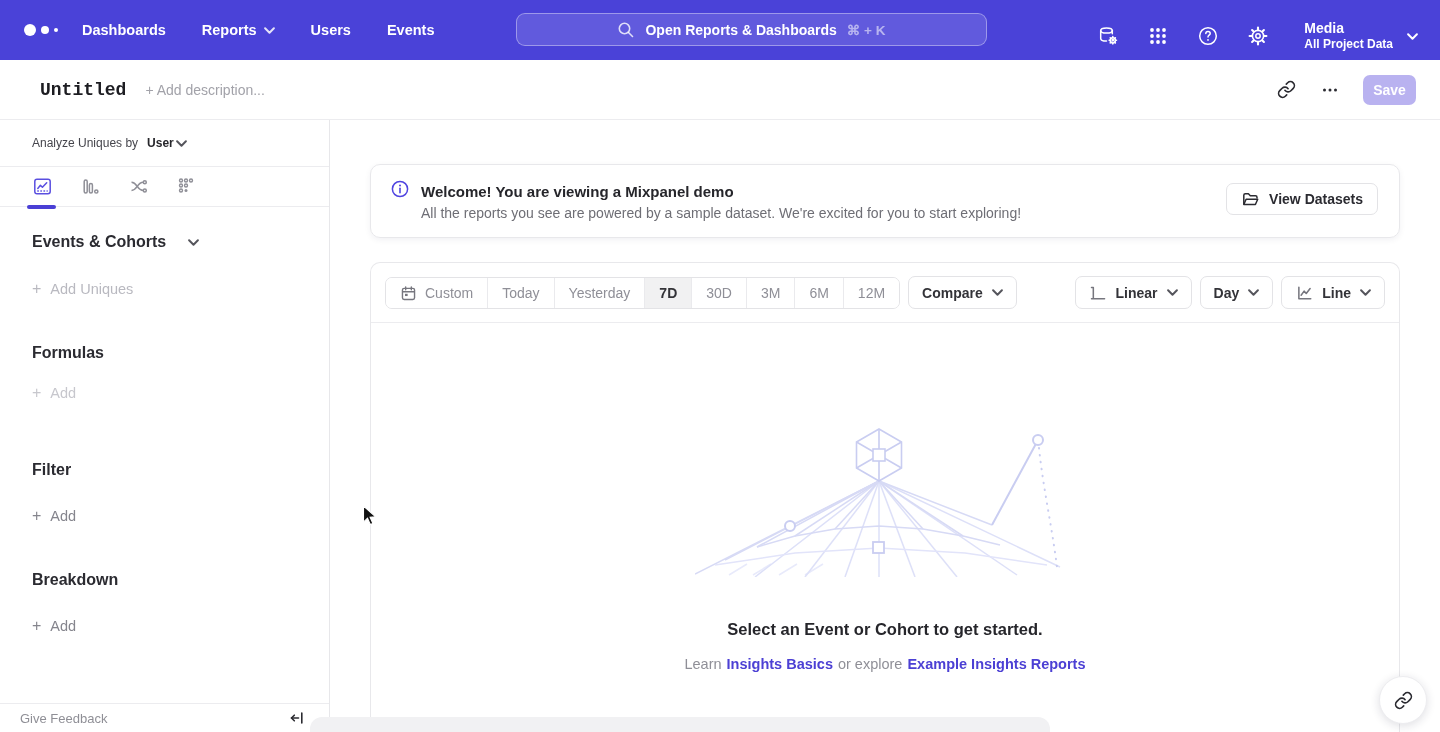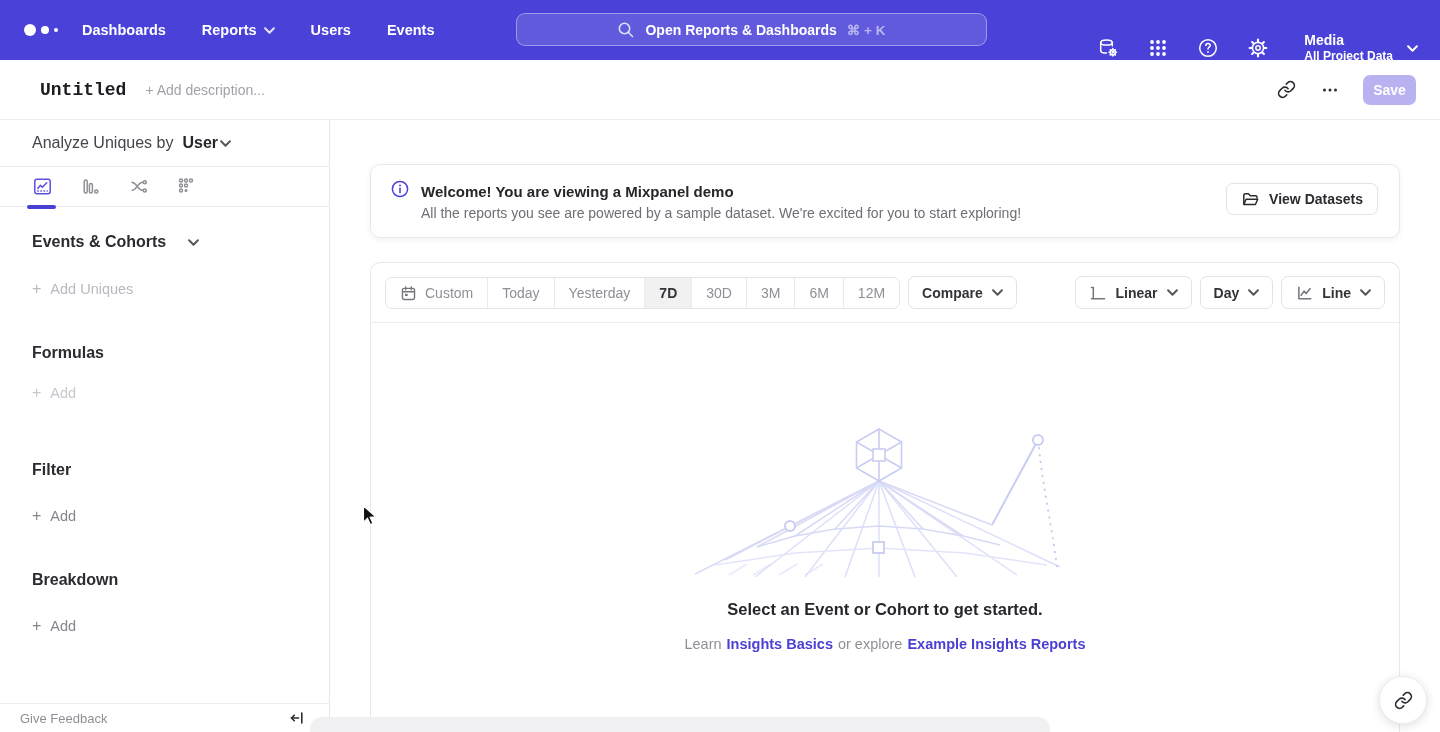--- a/index.html
+++ b/index.html
@@ -29,21 +29,21 @@
   .search-pill {
     position: absolute; left: 516px; top: 13px; width: 471px; height: 33px;
     background: rgba(255,255,255,0.13); border: 1px solid rgba(255,255,255,0.38);
     border-radius: 9px; display: flex; align-items: center; justify-content: center;
     gap: 10px; cursor: pointer;
   }
   .search-pill .ph { color: #ffffff; font-size: 14px; font-weight: 600; }
   .search-pill .sc { color: rgba(255,255,255,0.55); font-size: 13.5px; font-weight: 600; }
   .icon-svg { display: block; }
 
-  .nav-right { position: absolute; right: 22px; top: 0; height: 72px; display: flex; align-items: center; gap: 26px; margin-top: 12px; }
+  .nav-right { position: absolute; right: 22px; top: 0; height: 72px; display: flex; align-items: center; gap: 26px; }
   .nav-icon-btn { width: 24px; height: 24px; display: flex; align-items: center; justify-content: center; cursor: pointer; color: #fff; }
   .project-switcher { display: flex; align-items: center; gap: 14px; cursor: pointer; margin-left: 8px; }
   .project-texts { display: flex; flex-direction: column; line-height: 1.25; }
   .project-name { color: #fff; font-size: 14px; font-weight: 700; }
   .project-scope { color: #fff; font-size: 12px; font-weight: 700; }
   .project-switcher .chev { color: #fff; }
 
   
   .report-header {
     height: 60px; display: flex; align-items: center; padding: 0 24px 0 40px;
@@ -59,21 +59,21 @@
   }
 
   
   .page-body { display: flex; height: 612px; }
   .sidebar {
     width: 330px; flex: 0 0 330px; border-right: 1px solid #e7e7ea; position: relative;
     background: #fff;
   }
   .analyze-row {
     height: 46px; display: flex; align-items: center; padding-left: 32px; gap: 6px;
-    font-size: 16px; color: #45454c;
+    font-size: 12px; color: #45454c;
   }
   .analyze-value { display: flex; align-items: center; gap: 2px; font-weight: 700; color: #26262b; cursor: pointer; margin-left: 3px; }
   .analyze-value .chev { color: #55555c; }
 
   .viz-row {
     height: 41px; border-top: 1px solid #ececef; border-bottom: 1px solid #ececef;
     display: flex; align-items: center; padding-left: 30px; gap: 24px;
   }
   .viz-icon { width: 24px; height: 41px; display: flex; align-items: center; justify-content: center; cursor: pointer; color: #8f8f97; position: relative; }
   .viz-icon.selected { color: #5a4fe0; }
@@ -133,21 +133,21 @@
     height: 33px; padding: 0 13px; border: 1px solid #e3e3e6; border-radius: 7px; background: #fff;
     display: flex; align-items: center; gap: 9px; font-size: 14px; font-weight: 600;
     color: #333338; cursor: pointer; font-family: inherit;
   }
   .ctl-btn .chev { color: #55555c; }
   .ctl-right { margin-left: auto; display: flex; gap: 8px; }
   .gray-ic { color: #76767e; }
 
   .empty-state { display: flex; flex-direction: column; align-items: center; }
   .illustration { margin-top: 104px; }
-  .empty-title { margin-top: 23px; font-size: 16.5px; font-weight: 700; color: #26262b; }
+  .empty-title { margin-top: 43px; font-size: 16.5px; font-weight: 700; color: #26262b; }
   .empty-links { margin-top: 17px; font-size: 14.5px; color: #8f8f97; display: inline-flex; gap: 5px; }
   .p-link { color: #4c40d4; font-weight: 600; cursor: pointer; }
 
   .bottom-panel-edge {
     position: absolute; left: -20px; top: 597px; width: 740px; height: 16px;
     background: #f1f1f3; border-radius: 12px 12px 0 0;
   }
   .fab {
     position: absolute; right: 13px; top: 556px; width: 48px; height: 48px; border-radius: 50%;
     background: #fff; border: 1px solid #ededf0; box-shadow: 0 2px 10px rgba(25,25,60,0.14);

